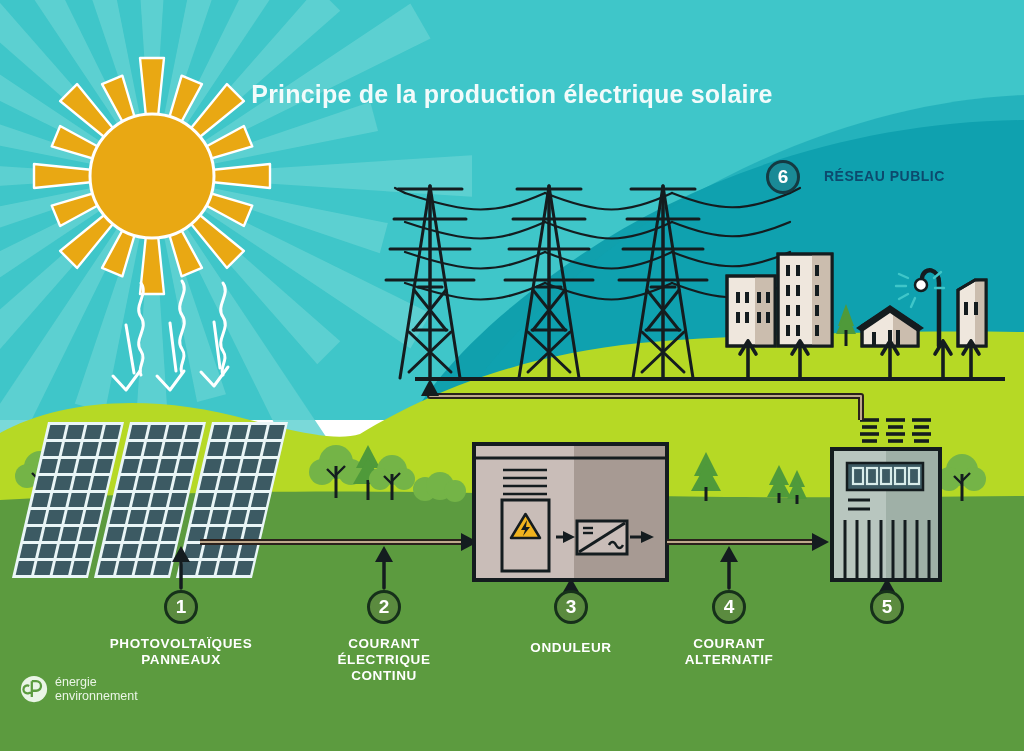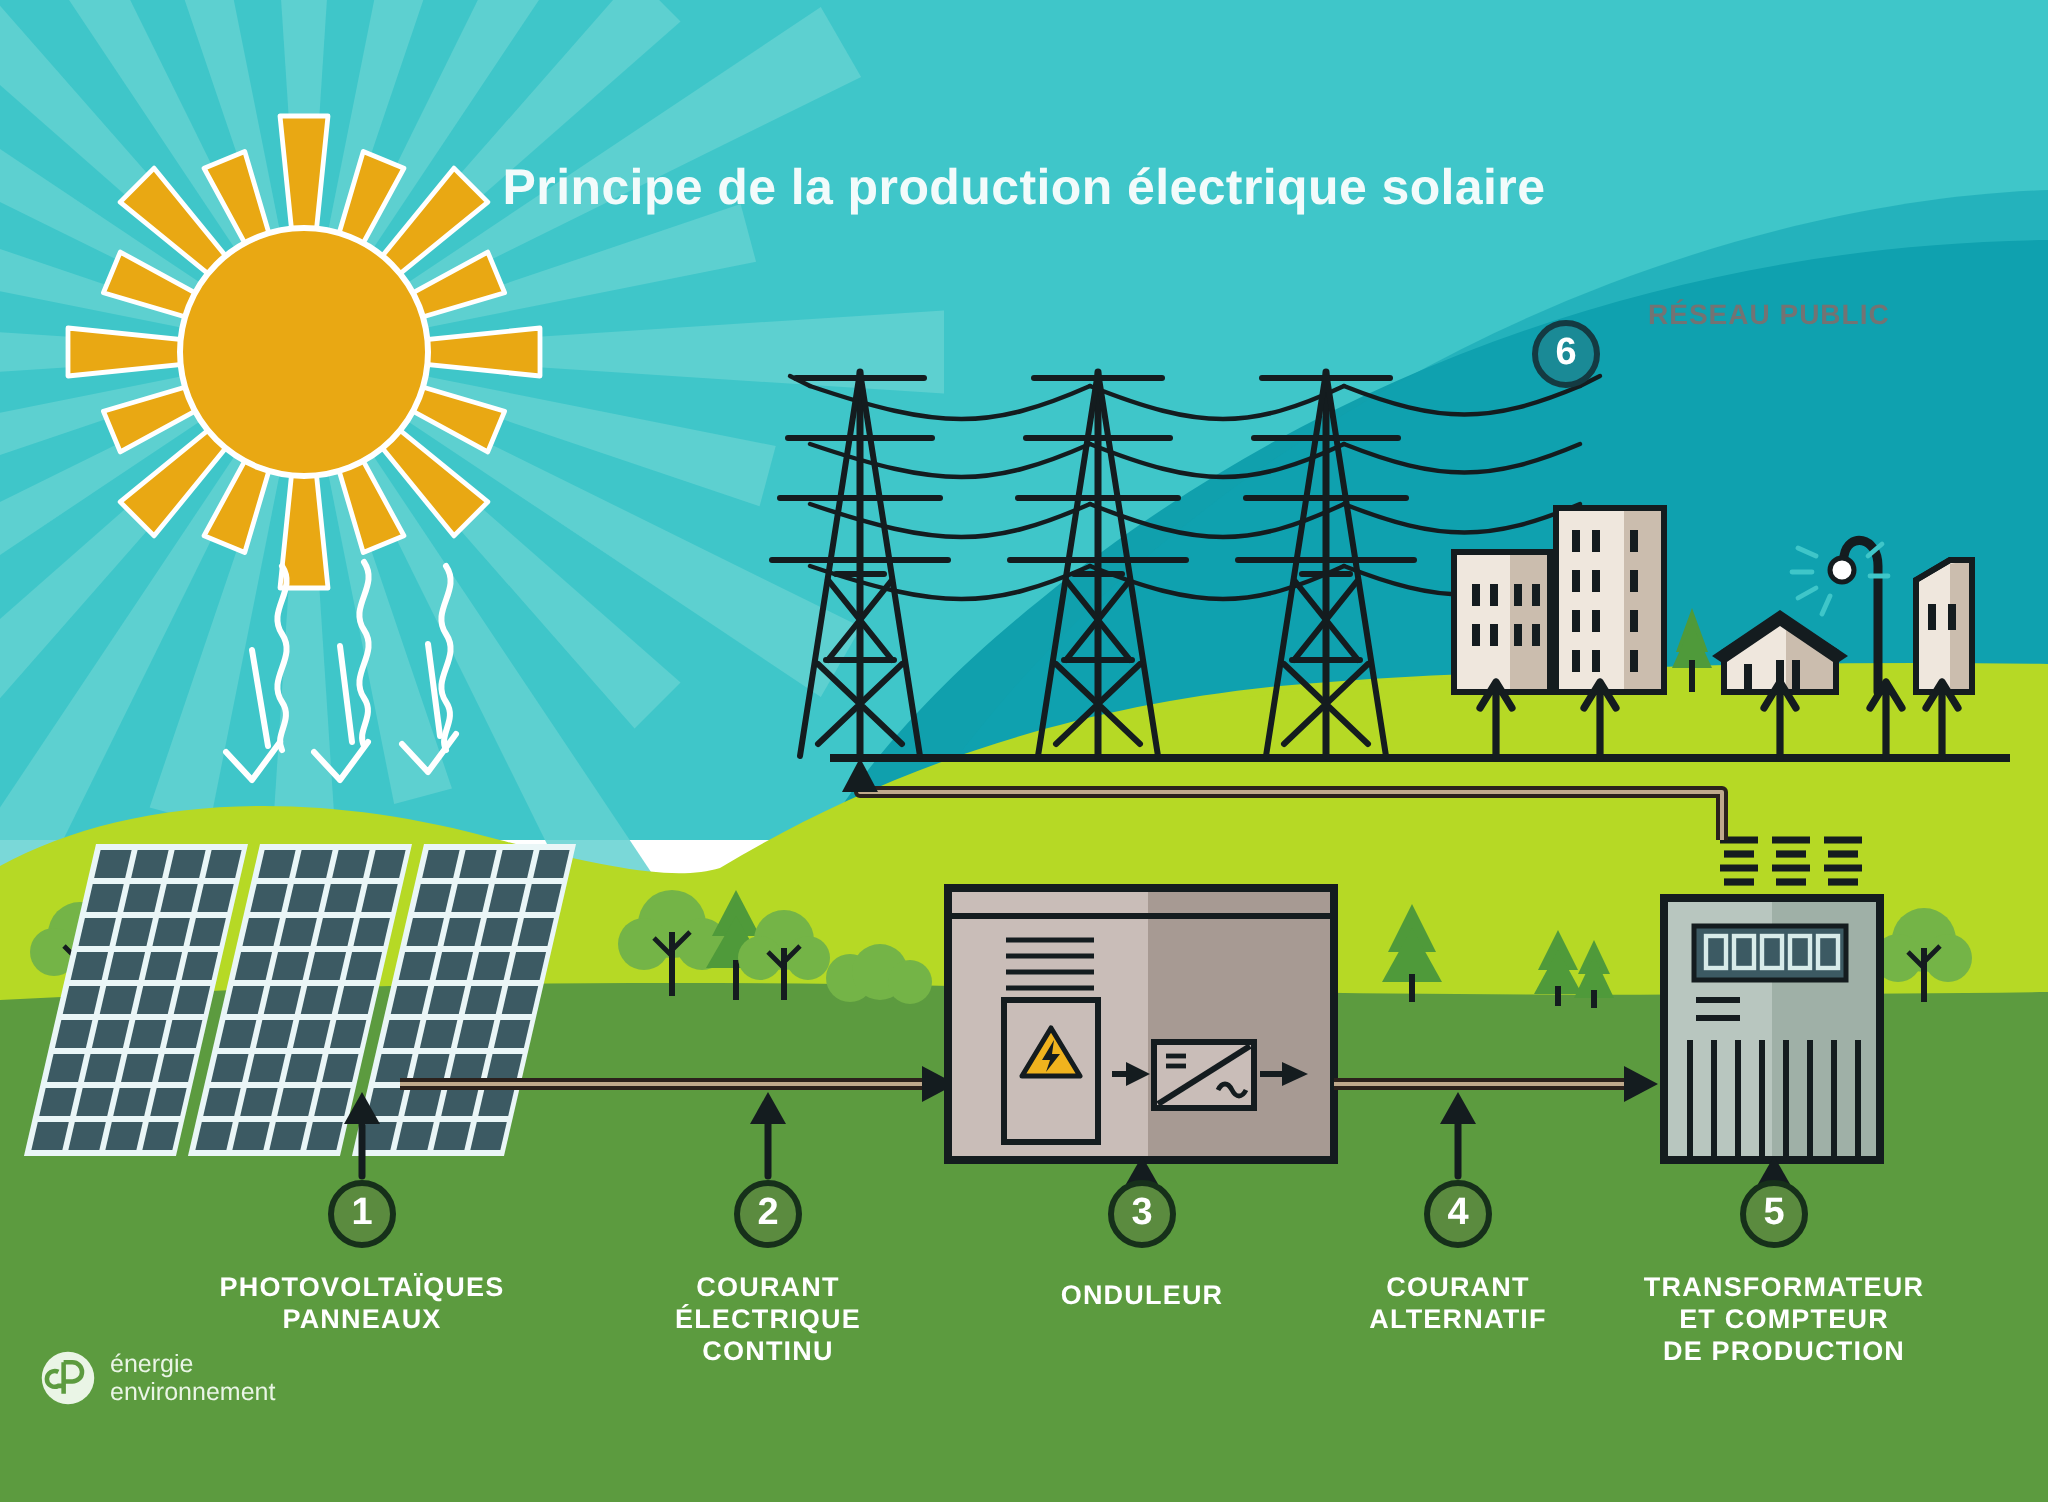--- a/index.html
+++ b/index.html
@@ -7,21 +7,21 @@
   #stage{position:relative;width:1024px;height:751px;overflow:hidden;}
   #scene{position:absolute;inset:0;}
   .lbl{position:absolute;text-align:center;color:#ffffff;font-weight:bold;
        letter-spacing:.6px;line-height:1.18;font-size:13.5px;}
   .badge{position:absolute;width:34px;height:34px;border-radius:50%;
          background:#5b8b3f;border:3px solid #16301a;box-sizing:border-box;
          color:#ffffff;font-weight:bold;font-size:19px;line-height:28px;text-align:center;}
   .badge.sky{background:#1a8a96;border-color:#143a42;}
   #title{position:absolute;left:0;top:80px;width:1024px;text-align:center;
          color:#f2fbfb;font-size:25px;font-weight:bold;letter-spacing:.2px;}
-  #gridlabel{position:absolute;left:824px;top:149px;width:180px;color:#737373;
+  #gridlabel{position:absolute;left:824px;top:168px;width:180px;color:#0c4a6e;
              font-weight:bold;font-size:14px;line-height:1.25;letter-spacing:.5px;}
   #logo{position:absolute;left:20px;top:675px;display:flex;align-items:center;gap:7px;}
   #logo .mark{width:28px;height:28px;}
   #logo .txt{color:#eaf5e6;font-size:12.5px;line-height:1.12;font-weight:normal;}
 </style>
 </head>
 <body>
 
 <div id="stage">
 
@@ -654,25 +654,20 @@
     <div>ONDULEUR</div>
   </div>
 
   <div class="badge" style="left:712px;top:590px;">4</div>
   <div class="lbl" style="left:654px;top:636px;width:150px;">
     <div>COURANT</div>
     <div>ALTERNATIF</div>
   </div>
 
   <div class="badge" style="left:870px;top:590px;">5</div>
-  <div class="lbl" style="left:797px;top:636px;width:190px;">
-    <div>TRANSFORMATEUR</div>
-    <div>ET COMPTEUR</div>
-    <div>DE PRODUCTION</div>
-  </div>
 
   <div id="logo">
     <svg class="mark" viewBox="0 0 32 32">
       <circle cx="16" cy="16" r="15" fill="#eaf5e6"></circle>
       <path d="M13.5,7 v18 M13.5,7 h5 a5.5,5.5 0 0 1 0,11 h-5" fill="none" stroke="#5c9b3f" stroke-width="2.6"></path>
       <path d="M10.5,12.5 a4.5,4.5 0 1 0 0,8 h3.5" fill="none" stroke="#5c9b3f" stroke-width="2.6"></path>
     </svg>
     <div class="txt">
       <div>énergie</div>
       <div>environnement</div>

